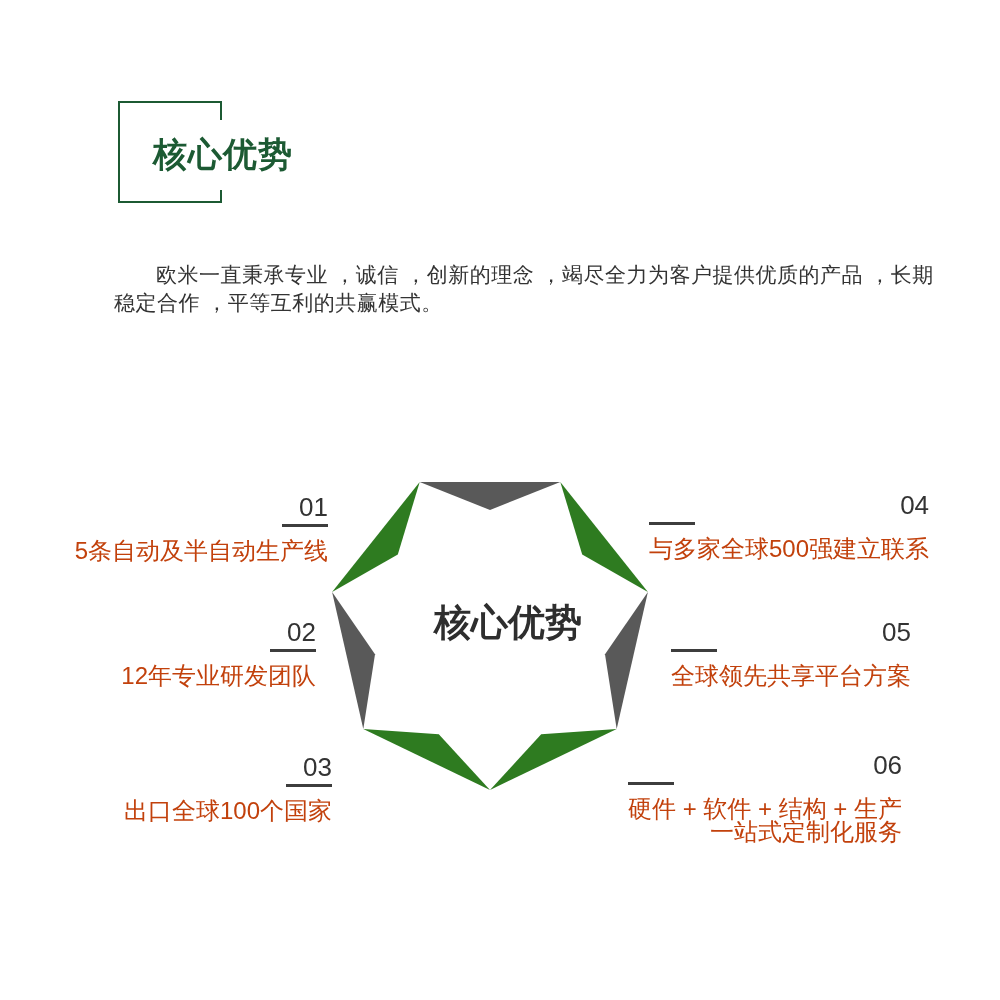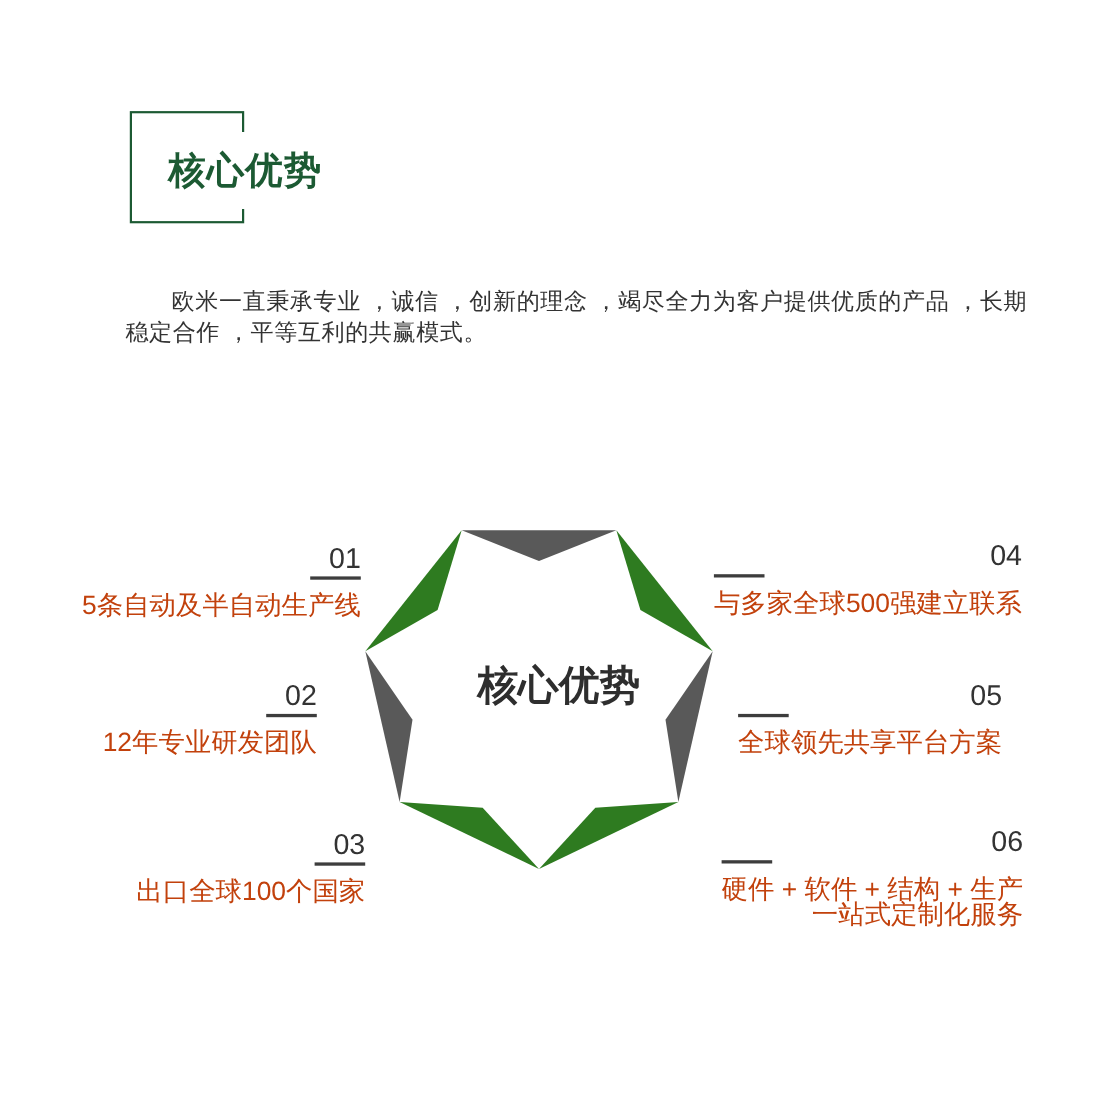--- a/index.html
+++ b/index.html
@@ -77,25 +77,25 @@
     font-size: 24px;
     line-height: 23px;
     color: #c2410c;
     white-space: pre-line;
   }
   .adv-item.left { text-align: right; }
   .adv-item.left .rule { margin-left: auto; }
   .adv-item.right { text-align: right; }
   .adv-item.left .label, .adv-item.right .label { white-space: pre-line; }
   .item-01 { right: 672px; top: 494px; }
-  .item-02 { right: 712px; top: 619px; }
+  .item-02 { right: 684px; top: 619px; }
   .item-03 { right: 668px; top: 754px; }
   .item-04 { left: 649px; top: 492px; }
   .item-05 { left: 671px; top: 619px; }
-  .item-06 { left: 656px; top: 752px; }
+  .item-06 { left: 628px; top: 752px; }
 </style>
 </head>
 <body>
 
 <div class="title-square"></div>
 <div class="section-title">核心优势</div>
 
 <div class="intro">欧米一直秉承专业 ，诚信 ，创新的理念 ，竭尽全力为客户提供优质的产品 ，长期
 稳定合作 ，平等互利的共赢模式。</div>
 

